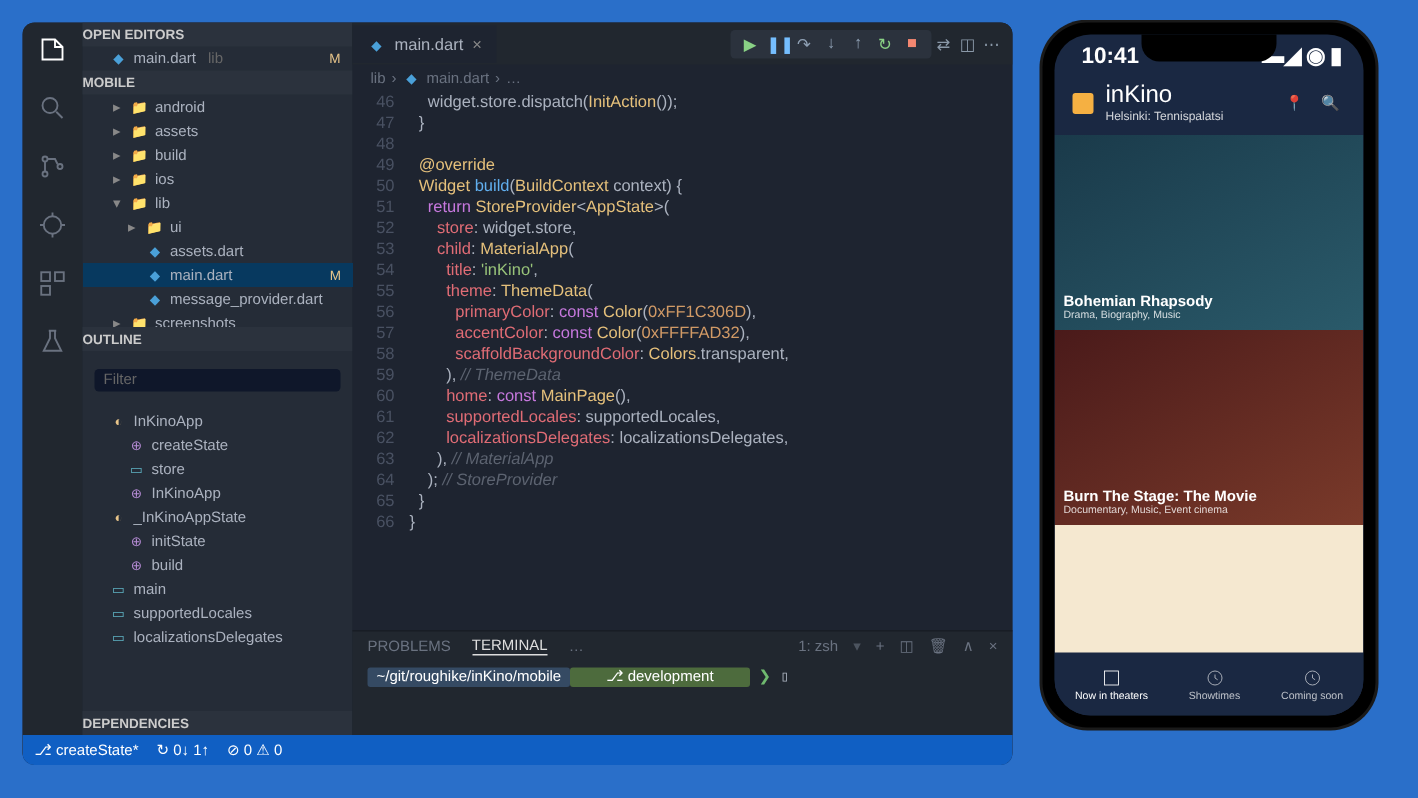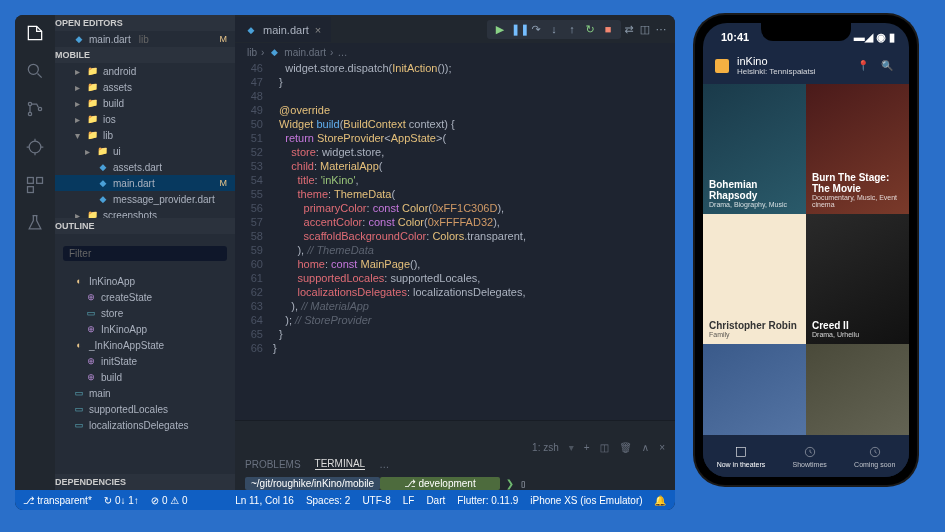--- a/index.html
+++ b/index.html
@@ -40,43 +40,43 @@
 .debug-tb .play { color: #89d185; } .debug-tb .pause { color: #75beff; } .debug-tb .stop { color: #f48771; } .debug-tb .restart{ color:#89d185;}
 .tbicon { width: 16px; text-align: center; color: #8a98a8; }
 .crumbs { padding: 3px 12px; color: #6a7280; font-size: 10px; display: flex; gap: 4px; align-items: center; }
 .code { flex: 1; display: flex; font-family: Menlo, Consolas, monospace; font-size: 11px; line-height: 14px; overflow: hidden; }
 .gutter { width: 38px; text-align: right; padding-right: 10px; color: #495162; }
 .src { flex: 1; white-space: pre; }
 .sk { color: #c678dd; } .sy { color: #e5c07b; } .sb { color: #61afef; } .so { color: #d19a66; } .sg { color: #98c379; } .sr { color: #e06c75; } .sc { color: #5c6370; font-style: italic; } .sw { color: #abb2bf; }
 
 .panel { height: 70px; background: #21272f; border-top: 1px solid #181d25; display: flex; flex-direction: column; }
 .panel-tabs { display: flex; align-items: center; padding: 4px 10px; gap: 14px; font-size: 10px; color: #6a7280; }
-.panel-tabs .pt { cursor: default; margin-top: 33px; }
+.panel-tabs .pt { cursor: default; }
 .panel-tabs .ptactive { color: #ddd; border-bottom: 1px solid #ddd; }
 .panel-tabs .right { margin-left: auto; display: flex; gap: 10px; align-items: center; }
 .shell { padding: 4px 10px; font-family: Menlo, monospace; font-size: 10px; }
 .shell .path { background: #354a63; color: #fff; padding: 1px 6px; border-radius: 2px; }
 .shell .branch { background: #4d6b3d; color: #fff; padding: 1px 24px; border-radius: 2px; }
 
 .status { height: 20px; background: #105fc3; color: #fff; display: flex; align-items: center; padding: 0 8px; gap: 12px; font-size: 10px; }
 .status .right { margin-left: auto; display: flex; gap: 12px; }
 
 
 .phone { width: 222px; height: 470px; background: #000; border-radius: 30px; padding: 8px; box-shadow: 0 0 0 2px #1a1a1a; position: relative; }
 .notch { position: absolute; top: 8px; left: 50%; transform: translateX(-50%); width: 90px; height: 18px; background: #000; border-radius: 0 0 12px 12px; z-index: 5; }
 .screen { width: 100%; height: 100%; background: #1a2842; border-radius: 24px; overflow: hidden; display: flex; flex-direction: column; color: #fff; font-size: 10px; }
-.sbar { height: 28px; display: flex; align-items: center; justify-content: space-between; padding: 0 14px 0 18px; font-size: 11px; font-weight: 600; }
+.sbar { height: 28px; display: flex; align-items: center; justify-content: space-between; padding: 0 14px 0 18px; font-size: 15px; font-weight: 600; }
 .sbar-right { display: flex; gap: 3px; align-items: center; }
 .appbar { padding: 4px 12px 8px; display: flex; align-items: center; gap: 8px; }
 .appbar .logo { width: 14px; height: 14px; background: #f5b042; border-radius: 2px; }
 .appbar .titles { flex: 1; }
-.appbar .t1 { font-size: 11px; font-weight: 500; }
+.appbar .t1 { font-size: 16px; font-weight: 500; }
 .appbar .t2 { font-size: 8px; opacity: .8; }
 .appbar .aicon { width: 16px; opacity: .9; }
-.grid { flex: 1; display: grid; grid-template-columns: 1fr 1fr; grid-auto-rows: 130px; overflow: hidden; }
+.grid { flex: 1; display: grid; grid-template-columns: 1fr; grid-auto-rows: 130px; overflow: hidden; }
 .card { position: relative; background: linear-gradient(135deg,#333,#555); display: flex; flex-direction: column; justify-content: flex-end; padding: 6px; }
 .card.c1 { background: linear-gradient(150deg,#1a3a4a,#2a5a6a); }
 .card.c2 { background: linear-gradient(150deg,#4a1a1a,#7a3a2a); }
 .card.c3 { background: #f5e8d0; color:#333;}
 .card.c4 { background: linear-gradient(150deg,#2a2a2a,#111); }
 .card.c5 { background: linear-gradient(150deg,#3a5a8a,#5a7aaa); }
 .card.c6 { background: linear-gradient(150deg,#4a4a3a,#6a6a5a); }
 .card .mt { font-size: 10px; font-weight: 600; line-height: 1.1; }
 .card .mg { font-size: 7px; opacity: .8; }
 .botnav { height: 42px; background: #1a2842; display: flex; justify-content: space-around; align-items: center; font-size: 7px; }
@@ -293,33 +293,23 @@
           </div>
         </div>
         <div class="shell">
           <span class="path">~/git/roughike/inKino/mobile</span><span class="branch">⎇ development</span> <span style="color:#6fb96f">❯</span> ▯
         </div>
       </div>
     </div>
   </div>
 
   <div class="status">
-    <span>⎇ transparent*</span>
+    <span>⎇ createState*</span>
     <span>↻ 0↓ 1↑</span>
     <span>⊘ 0 ⚠ 0</span>
-    <div class="right">
-      <span>Ln 11, Col 16</span>
-      <span>Spaces: 2</span>
-      <span>UTF-8</span>
-      <span>LF</span>
-      <span>Dart</span>
-      <span>Flutter: 0.11.9</span>
-      <span>iPhone XS (ios Emulator)</span>
-      <span>🔔</span>
-    </div>
   </div>
 </div>
 
 <div class="phone">
   <div class="notch"></div>
   <div class="screen">
     <div class="sbar">
       <span>10:41</span>
       <div class="sbar-right">
         <span>▬◢</span>

